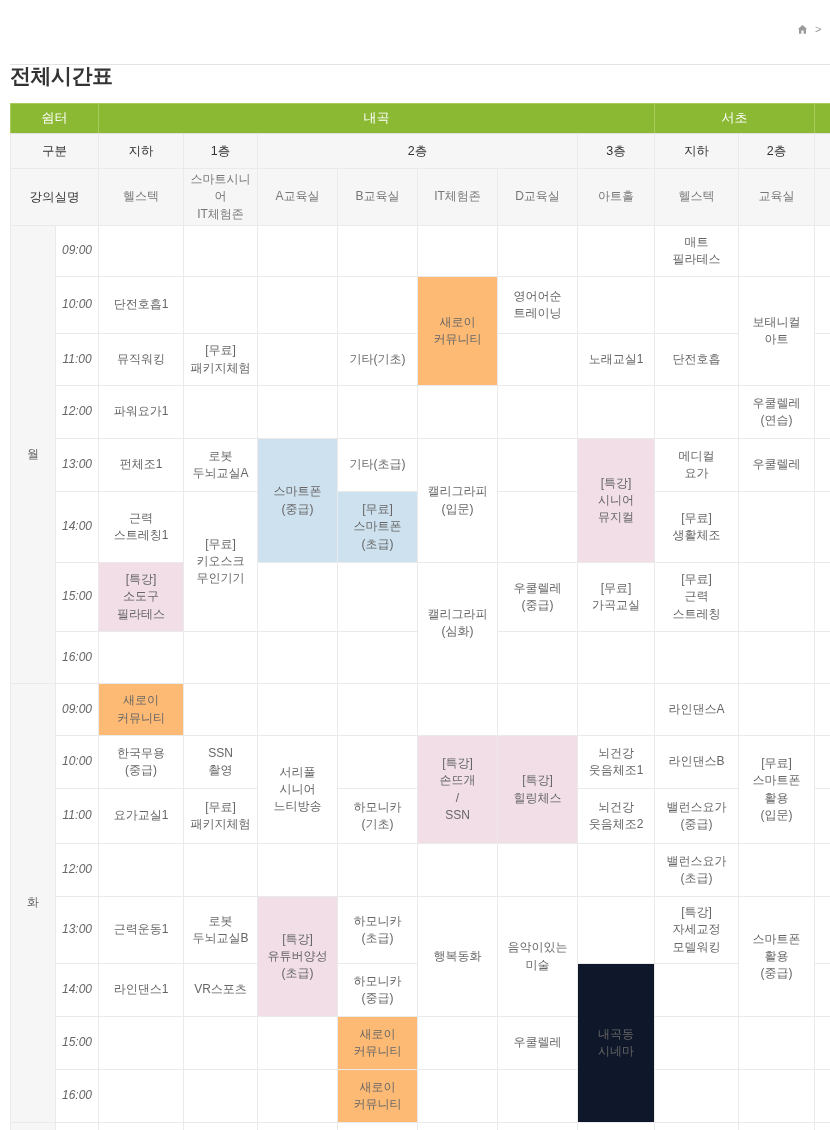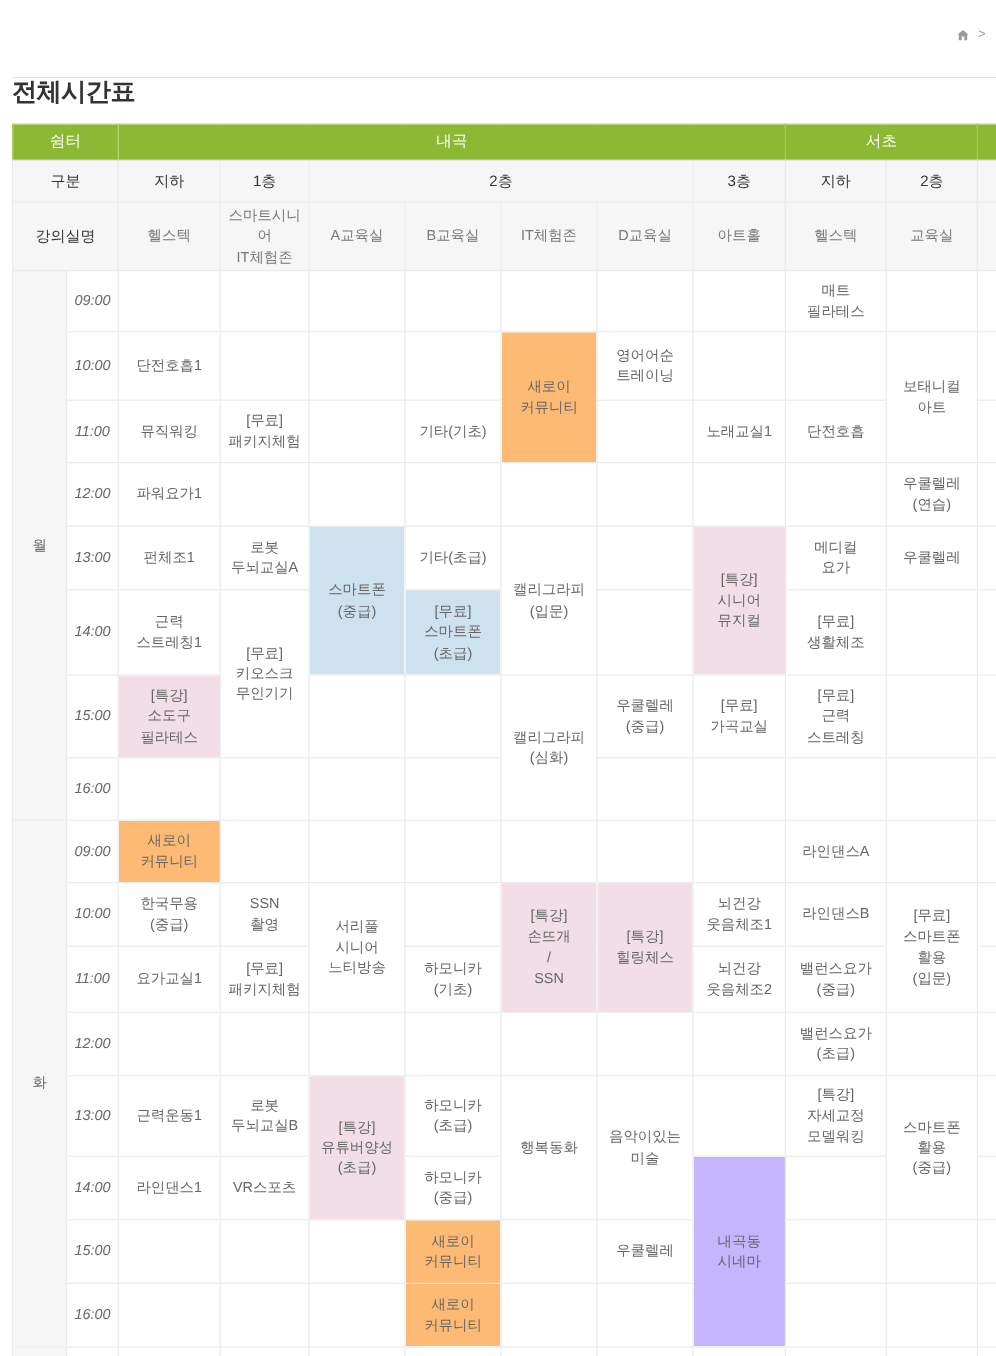--- a/index.html
+++ b/index.html
@@ -32,21 +32,21 @@
     border:1px solid #a9ca5d;border-bottom:1px solid #e0e0e0;
   }
   .tt .hdr{background:#f6f6f6;}
   .tt .hdr-strong{font-weight:normal;color:#333;font-size:12.5px;}
   .tt .room{color:#777;margin-top:37px;}
   .day-cell{background:#f6f6f6;color:#444;font-size:13px;}
   .time-cell{color:#555;background:#fff;font-style:italic;}
   .hl-green{background:#fdba74;}
   .hl-blue{background:#CEE1EF;}
   .hl-pink{background:#F1DEE7;}
-  .hl-purple{background:#c4b5fd;}
+  .hl-purple{background:#0f172a;}
 </style>
 </head>
 <body>
 
 <div class="page-title">전체시간표</div>
 
 <div class="crumb">
   <span>
     <svg width="11" height="11" viewBox="0 0 12 12">
       <path d="M6 1 L11 5.5 L9.8 5.5 L9.8 10.5 L7.2 10.5 L7.2 7 L4.8 7 L4.8 10.5 L2.2 10.5 L2.2 5.5 L1 5.5 Z" fill="#9a9a9a"></path>

